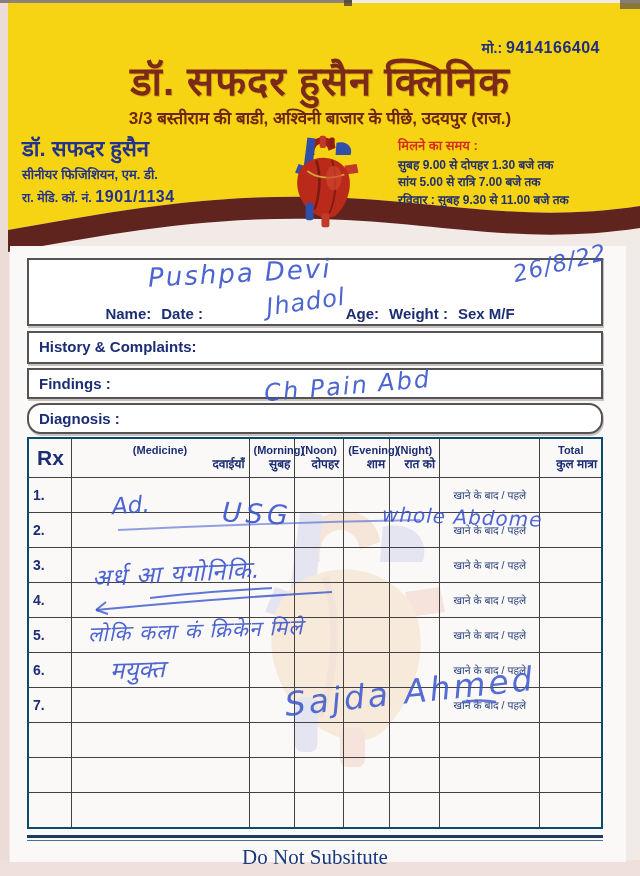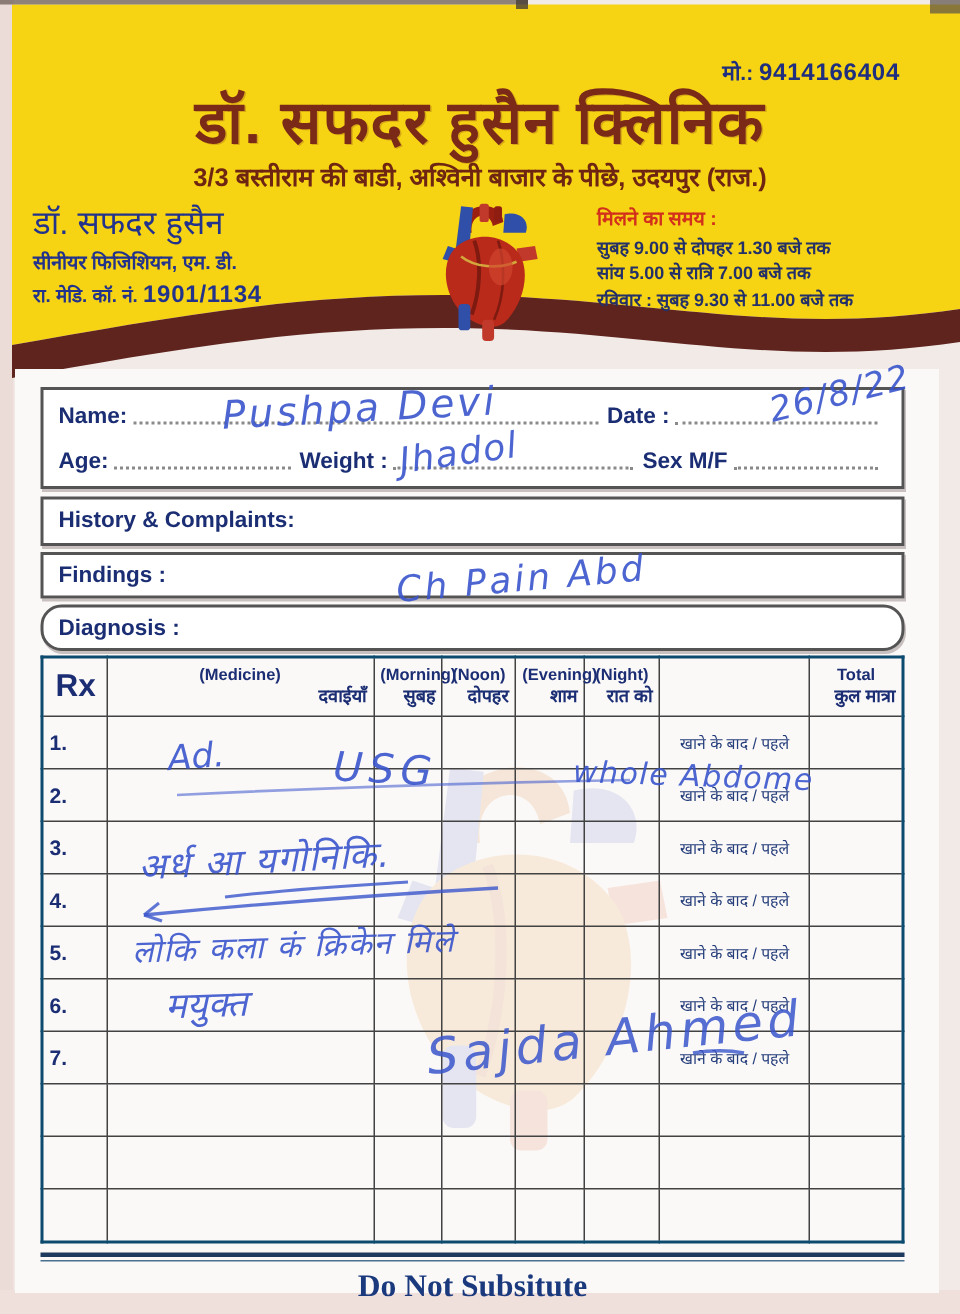--- a/index.html
+++ b/index.html
@@ -18,36 +18,36 @@
   .header{position:absolute;left:0;top:0;width:640px;height:250px;z-index:2;}
   .phone-line{position:absolute;right:40px;top:38px;color:#1f2e7e;font-weight:bold;font-size:14px;}
   .phone-line .num{font-size:16px;letter-spacing:.5px;}
   .clinic-name{
     position:absolute;left:0;top:52px;width:640px;margin:0;text-align:center;
     color:#7c2a18;font-size:40px;font-weight:bold;letter-spacing:1px;
     text-shadow:1px 1px 0 rgba(124,42,24,.25);
   }
   .address{position:absolute;left:0;top:106px;width:640px;text-align:center;color:#6e2512;font-size:17px;font-weight:bold;}
   .doctor-block{position:absolute;left:22px;top:132px;width:250px;color:#23338c;}
-  .doctor-name{font-size:22px;font-weight:normal;margin:0 0 3px 0;}
+  .doctor-name{font-size:22px;font-weight:bold;margin:0 0 3px 0;}
   .doctor-qual{font-size:13px;font-weight:bold;margin:0 0 5px 0;}
   .doctor-reg{font-size:12.5px;font-weight:bold;}
   .doctor-reg .regnum{font-size:16px;letter-spacing:.5px;}
   .heart-illustration{position:absolute;left:281px;top:128px;z-index:2;}
   .timings{position:absolute;left:398px;top:136px;width:230px;}
   .timings-heading{color:#d2301c;font-weight:bold;font-size:13px;margin-bottom:3px;}
   .timings-line{color:#243068;font-size:12px;font-weight:600;line-height:1.45;}
 
   
   .body-panel{position:absolute;left:10px;top:246px;width:616px;height:616px;background:#fbf9f8;z-index:1;}
 
   
   .form-area{position:absolute;left:27px;top:258px;width:576px;z-index:3;}
   .pbox{background:#fff;border:2px solid #545454;box-shadow:1px 2px 0 rgba(110,90,90,.35);}
-  .patient-box{height:60px;margin-bottom:5px;padding:2px 10px;display:flex;flex-direction:column;justify-content:space-around;}
+  .patient-box{height:60px;margin-bottom:5px;padding:2px 10px;display:flex;flex-direction:row;justify-content:space-around;}
   .prow{display:flex;align-items:flex-end;}
   .plabel{color:#1b2e74;font-weight:bold;font-size:15px;white-space:nowrap;}
   .dots{flex:1;border-bottom:2px dotted #8a8a8a;height:13px;margin:0 6px 3px 4px;}
   .dots.w-name{flex:2.3;}
   .dots.w-date{flex:1.0;}
   .dots.w-age{flex:1.1;}
   .dots.w-weight{flex:1.5;}
   .dots.w-sex{flex:0.9;}
   .section-box{margin-bottom:4px;padding:5px 10px 4px 10px;}
   .section-box .plabel{font-size:15px;}
@@ -62,21 +62,21 @@
   .rx-table thead th{height:38px;vertical-align:middle;text-align:center;color:#1b2e74;font-weight:bold;}
   .hdr-en{font-size:11px;line-height:1.2;}
   .hdr-hi{font-size:12px;line-height:1.25;text-align:right;}
   .rx-cell{font-size:21px;text-align:left!important;padding-left:8px!important;}
   .rx-table tbody td{height:34px;}
   .c-num{color:#1b2e74;font-weight:bold;font-size:14px;text-align:left;padding-left:10px;}
   .c-instr{color:#243d7a;font-size:10.5px;text-align:center;white-space:nowrap;}
 
   
   .footer-rule{margin-top:6px;border-top:3px solid #1e3a5f;border-bottom:1px solid #49708e;height:2px;}
-  .footer-note{margin-top:4px;text-align:center;color:#1b3a7e;font-size:21px;font-weight:bold;
+  .footer-note{margin-top:4px;text-align:center;color:#1b3a7e;font-size:21px;font-weight:normal;
     font-family:"Liberation Serif","DejaVu Serif",serif;}
 
   
   .heart-watermark{position:absolute;left:225px;top:462px;z-index:2;opacity:.16;}
 
   
   .hw-layer{position:absolute;left:0;top:0;width:640px;height:876px;z-index:5;pointer-events:none;}
   .hw{position:absolute;color:#3a55cc;font-family:"DejaVu Sans",sans-serif;font-style:italic;
       white-space:nowrap;opacity:.9;}
   .hw-name{left:148px;top:258px;font-size:26px;transform:rotate(-3deg);letter-spacing:2px;}

